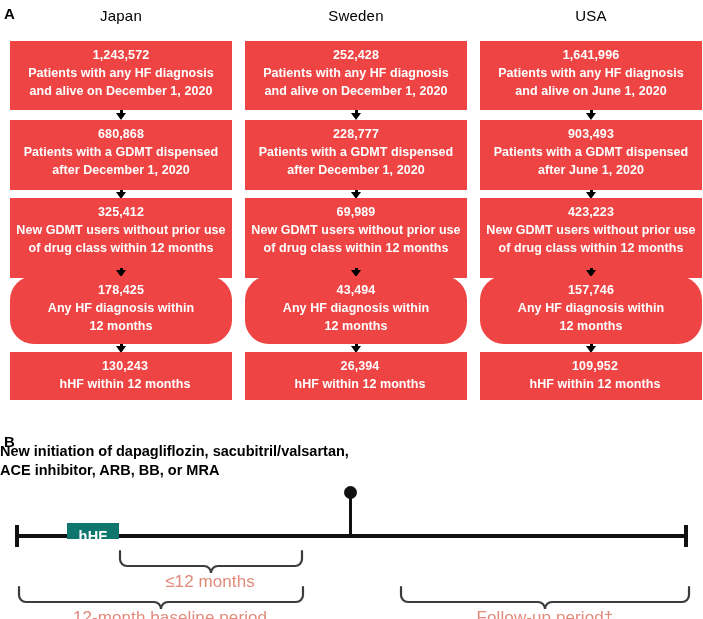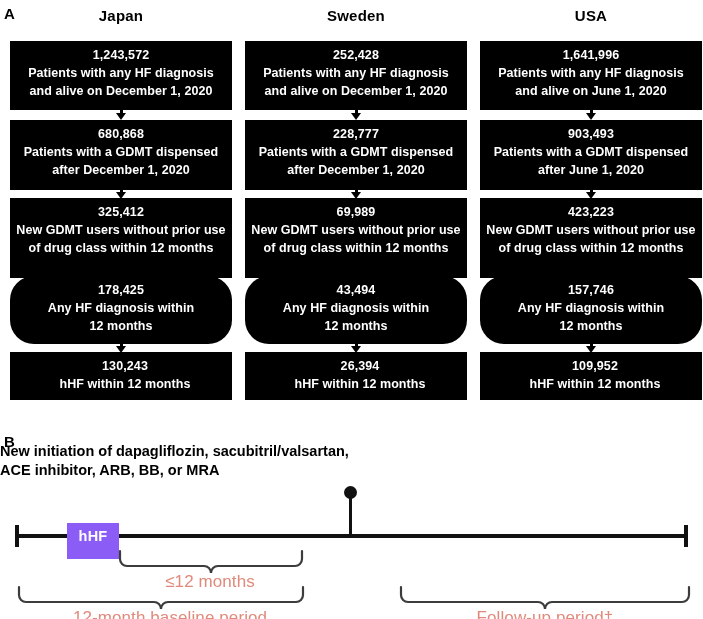--- a/index.html
+++ b/index.html
@@ -46,30 +46,30 @@
   #col-sweden { left: 245px; }
   #col-usa    { left: 480px; }
 
   .col-title {
     position: absolute;
     top: 7px;
     left: 0;
     width: 222px;
     text-align: center;
     font-size: 15px;
-    font-weight: bold;
+    font-weight: normal;
     color: #000000;
     letter-spacing: 0.2px;
   }
 
   .flow-box {
     position: absolute;
     left: 0;
     width: 222px;
-    background: #000000;
+    background: #ef4444;
     color: #ffffff;
     box-sizing: border-box;
     padding: 5px 4px 0 4px;
     text-align: center;
     display: flex;
     flex-direction: column;
     align-items: center;
     justify-content: flex-start;
   }
   .flow-box .count {
@@ -173,27 +173,27 @@
     width: 4px;
     height: 22px;
     background: #111111;
     top: 105px;
   }
   #tl-cap-left  { left: 15px; }
   #tl-cap-right { left: 684px; }
 
   .tl-event {
     position: absolute;
-    background: #8b5cf6;
+    background: #0f766e;
     color: #ffffff;
     font-size: 14.5px;
     font-weight: bold;
     text-align: center;
     line-height: 26px;
-    height: 36px;
+    height: 16px;
     top: 103px;
     letter-spacing: 0.2px;
   }
   #tl-hhf   { left: 67px;  width: 52px; }
   #tl-index { left: 303px; width: 94px; }
   #tl-index .sup {
     font-size: 10px;
     vertical-align: super;
     font-weight: bold;
   }

